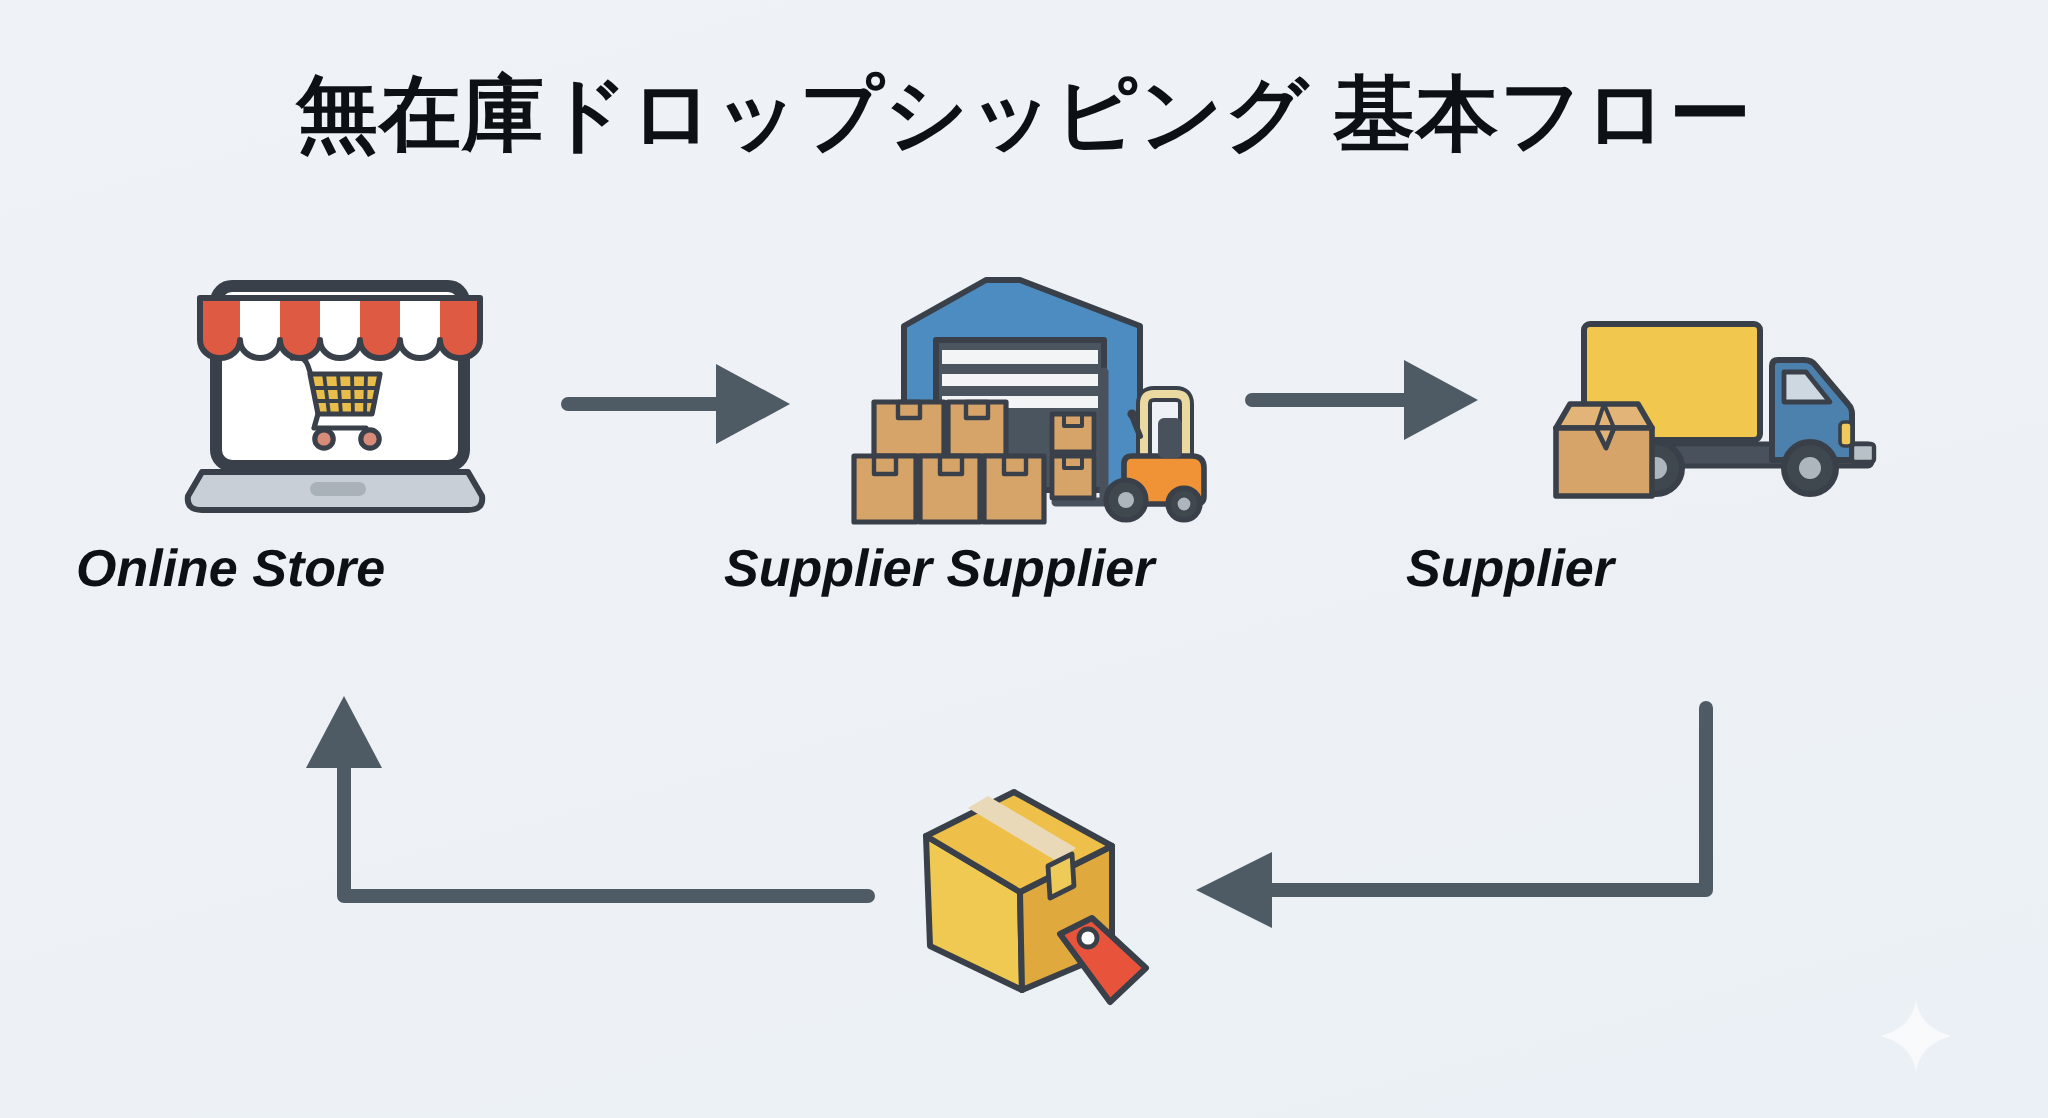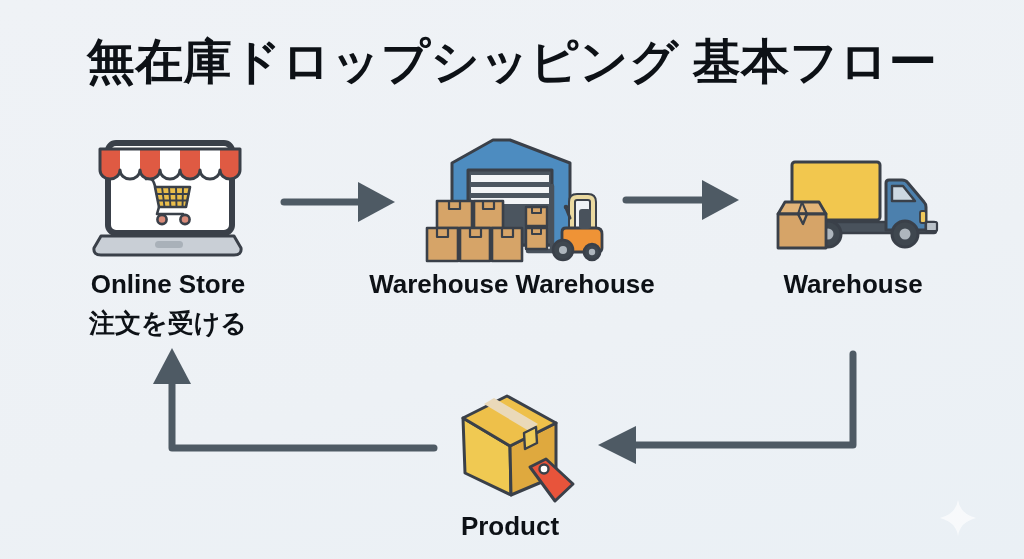--- a/index.html
+++ b/index.html
@@ -5,26 +5,26 @@
   html,body { margin:0; padding:0; }
   #stage {
     position:relative; width:1024px; height:559px; overflow:hidden;
     background: linear-gradient(165deg, var(--background,#eff2f6) 0%, #edf1f5 60%, #eaf0f5 100%);
     font-family:"Liberation Sans","DejaVu Sans",sans-serif;
   }
   .abs { position:absolute; }
   .node { position:absolute; inset:0; pointer-events:none; }
   #title {
     position:absolute; top:30px; left:0; width:1024px; text-align:center;
-    font-size:48px; font-weight:800; letter-spacing:0.5px;
+    font-size:41px; font-weight:800; letter-spacing:0.5px;
     color:var(--text,#0d1116);
   }
   .lbl {
-    position:absolute; text-align:center; font-weight:800;
-    font-size:26px; color:var(--text,#0d1116); line-height:1.15;
+    position:absolute; font-weight:800;
+    font-size:26px; color:var(--text,#0d1116); line-height:1.15;font-style:italic;
   }
   svg .ol { stroke:var(--outline,#3a4049); }
   svg * { stroke-linejoin:round; stroke-linecap:round; }
 </style>
 </head>
 <body>
 
 <div id="stage">
 
   <div id="title">無在庫ドロップシッピング 基本フロー</div>
@@ -44,21 +44,20 @@
       <g>
         <path d="M34,13 H54 V34 A10,9 0 0 1 34,34 Z M74,13 H94 V34 A10,9 0 0 1 74,34 Z M114,13 H134 V34 A10,9 0 0 1 114,34 Z" fill="#ffffff"></path>
         <path d="M14,13 H34 V34 A10,9 0 0 1 14,34 Z M54,13 H74 V34 A10,9 0 0 1 54,34 Z M94,13 H114 V34 A10,9 0 0 1 94,34 Z M134,13 H154 V34 A10,9 0 0 1 134,34 Z" style="fill:var(--awning-red,#df5a43)"></path>
         <path d="M14,13 L154,13 L154,34 A10,9 0 0 1 134,34 A10,9 0 0 1 114,34 A10,9 0 0 1 94,34 A10,9 0 0 1 74,34 A10,9 0 0 1 54,34 A10,9 0 0 1 34,34 A10,9 0 0 1 14,34 Z" fill="none" class="ol" stroke-width="3"></path>
       </g>
 
       <path d="M15,100 L148,100 L155,112 Q156,119 148,119 L15,119 Q7,119 8,112 Z" style="fill:var(--laptop-base,#c9cfd6)" class="ol" stroke-width="3"></path>
       <rect x="69" y="105" width="28" height="7" rx="3.5" fill="#a9b1b9"></rect>
     </svg>
     <div class="lbl" style="left:38px;top:270px;width:260px">Online Store</div>
-    <div class="lbl" style="left:38px;top:309px;width:260px">注文を受ける</div>
   </div>
 
   <svg class="abs" style="left:280px;top:181px" width="118" height="42" viewBox="0 0 118 42">
     <path d="M4,21 H80" stroke="var(--arrow,#4e5a64)" stroke-width="7" fill="none"></path>
     <polygon points="78,1 115,21 78,41" fill="var(--arrow,#4e5a64)"></polygon>
   </svg>
 
   <div class="node">
     <svg class="abs ic" style="left:422px;top:130px" width="190" height="140" viewBox="0 0 190 140">
 
@@ -97,21 +96,21 @@
         <path d="M140,122 V102 Q140,98 144,98 H174 Q180,98 180,104 V118 Q180,122 176,122 Z" style="fill:var(--forklift-orange,#ef9336)" class="ol" stroke-width="2.8"></path>
         <rect x="157" y="79" width="12" height="20" rx="3" fill="var(--chassis-gray,#49525c)"></rect>
         <path d="M148,88 L144,78" fill="none" class="ol" stroke-width="3"></path>
         <circle cx="144" cy="77" r="2.3" fill="var(--outline,#3a4049)"></circle>
         <circle cx="141" cy="120" r="10" style="fill:var(--wheel-dark,#3f474f)" class="ol" stroke-width="2.6"></circle>
         <circle cx="141" cy="120" r="4" style="fill:var(--wheel-hub,#aeb6bd)"></circle>
         <circle cx="170" cy="122" r="8" style="fill:var(--wheel-dark,#3f474f)" class="ol" stroke-width="2.6"></circle>
         <circle cx="170" cy="122" r="3.2" style="fill:var(--wheel-hub,#aeb6bd)"></circle>
       </g>
     </svg>
-    <div class="lbl" style="left:362px;top:270px;width:300px">Warehouse Warehouse</div>
+    <div class="lbl" style="left:362px;top:270px;width:300px">Supplier Supplier</div>
   </div>
 
   <svg class="abs" style="left:622px;top:179px" width="120" height="42" viewBox="0 0 120 42">
     <path d="M4,21 H82" stroke="var(--arrow,#4e5a64)" stroke-width="7" fill="none"></path>
     <polygon points="80,1 117,21 80,41" fill="var(--arrow,#4e5a64)"></polygon>
   </svg>
 
   <div class="node">
     <svg class="abs ic" style="left:765px;top:146px" width="175" height="105" viewBox="0 0 175 105">
 
@@ -129,21 +128,21 @@
       <circle cx="140" cy="88" r="13" style="fill:var(--wheel-dark,#3f474f)" class="ol" stroke-width="3"></circle>
       <circle cx="140" cy="88" r="5.5" style="fill:var(--wheel-hub,#aeb6bd)"></circle>
 
       <g>
         <polygon points="13,68 61,68 54,56 20,56" style="fill:var(--box-tan-light,#e2b478)" class="ol" stroke-width="2.8"></polygon>
         <rect x="13" y="68" width="48" height="34" style="fill:var(--box-tan,#d6a468)" class="ol" stroke-width="2.8"></rect>
         <polygon points="33,68 42,68 38,78" style="fill:var(--box-tan-light,#e2b478)" class="ol" stroke-width="2.4"></polygon>
         <path d="M37,56 L33,68 M37,56 L42,68" fill="none" class="ol" stroke-width="2"></path>
       </g>
     </svg>
-    <div class="lbl" style="left:703px;top:270px;width:300px">Warehouse</div>
+    <div class="lbl" style="left:703px;top:270px;width:300px">Supplier</div>
   </div>
 
   <svg class="abs" style="left:588px;top:342px" width="285" height="125" viewBox="0 0 285 125">
     <path d="M265,12 V103 H46" stroke="var(--arrow,#4e5a64)" stroke-width="7" fill="none" stroke-linejoin="round"></path>
     <polygon points="48,84 48,122 10,103" fill="var(--arrow,#4e5a64)"></polygon>
   </svg>
 
   <div class="node">
     <svg class="abs ic" style="left:452px;top:383px" width="145" height="125" viewBox="0 0 145 125">
 
@@ -152,21 +151,20 @@
       <polygon points="55,13 104,40 58,63 11,35" style="fill:var(--product-top,#eec04a)" class="ol" stroke-width="3"></polygon>
 
       <polygon points="32,21 42,15 86,41 77,48" style="fill:var(--tape-cream,#ead9b9)"></polygon>
       <polygon points="72,50 84,44 85,60 73,66" style="fill:#eecb58" class="ol" stroke-width="2.4"></polygon>
 
       <g>
         <polygon points="78,84 94,76 121,101 103,118" style="fill:var(--tag-red,#e8543b)" class="ol" stroke-width="3"></polygon>
         <circle cx="92" cy="86" r="4.5" fill="#ffffff" class="ol" stroke-width="2.4"></circle>
       </g>
     </svg>
-    <div class="lbl" style="left:440px;top:512px;width:140px">Product</div>
   </div>
 
   <svg class="abs" style="left:150px;top:342px" width="288" height="118" viewBox="0 0 288 118">
     <path d="M284,106 H22 V40" stroke="var(--arrow,#4e5a64)" stroke-width="7" fill="none" stroke-linejoin="round"></path>
     <polygon points="3,42 41,42 22,6" fill="var(--arrow,#4e5a64)"></polygon>
   </svg>
 
   <svg class="abs" style="left:938px;top:498px;opacity:0.65" width="40" height="40" viewBox="0 0 40 40">
     <path d="M20,2 Q22,16 38,20 Q22,24 20,38 Q18,24 2,20 Q18,16 20,2 Z" fill="#ffffff"></path>
   </svg>

